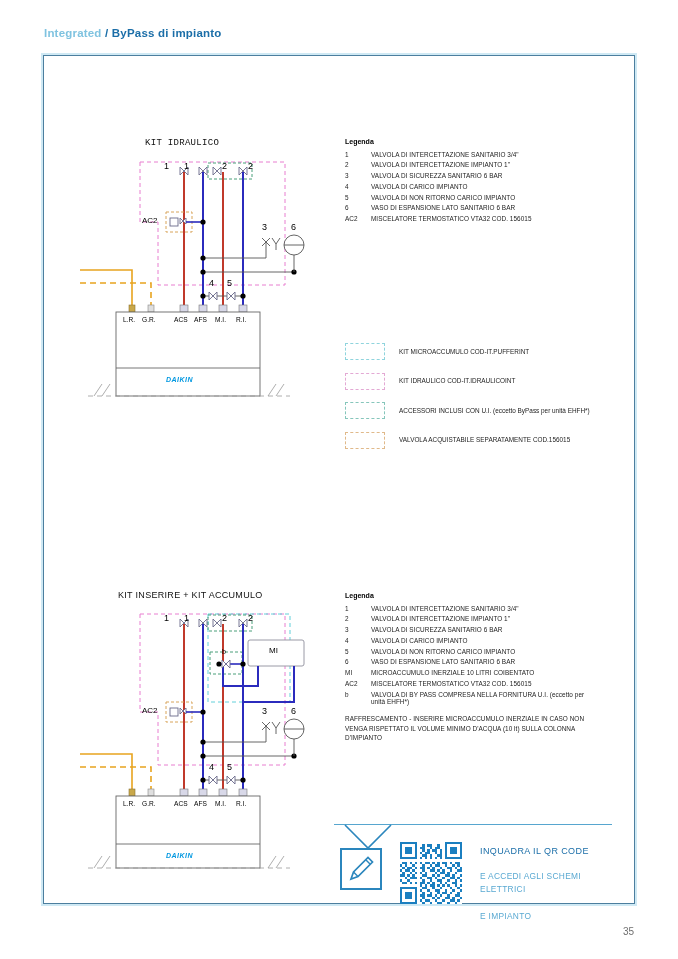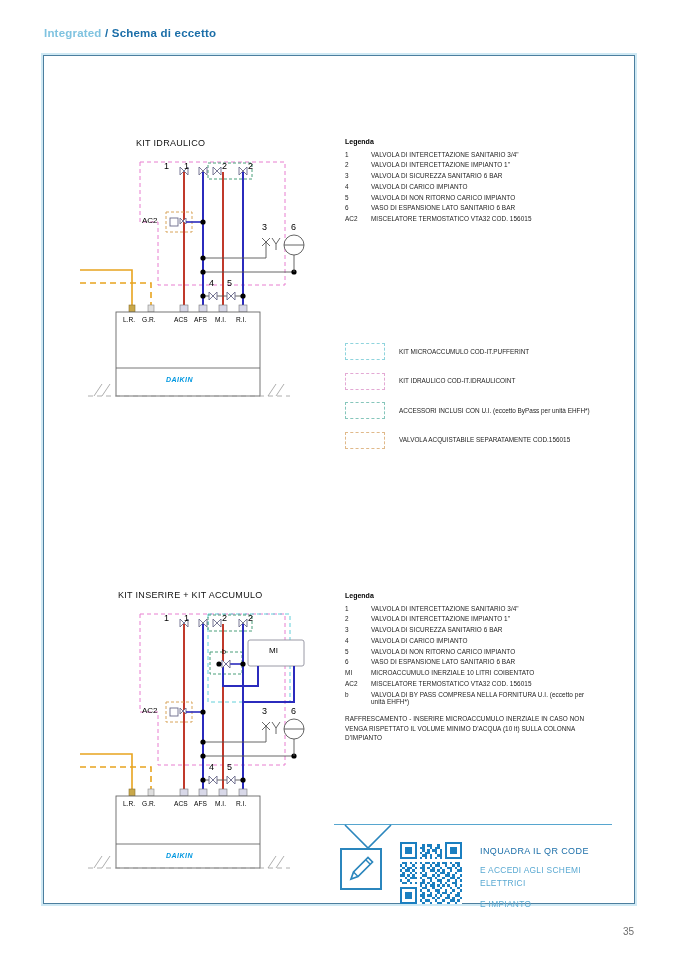--- a/index.html
+++ b/index.html
@@ -69,35 +69,35 @@
   #qr-promo .pencil-box {
     position:absolute; left:6px; top:26px; width:42px; height:42px;
     border:2px solid #2b86bd;
   }
   #qr-promo .qr { position:absolute; left:66px; top:20px; }
   #qr-promo .qr-text { position:absolute; left:146px; top:24px; }
   #qr-promo .qt1 {
     font-size:9px; font-weight:normal; color:#1b6ea8; letter-spacing:.4px;
   }
   #qr-promo .qt2 {
-    font-size:8.4px; color:#5aa9d2; letter-spacing:.3px; line-height:1.55; margin-top:8px;
+    font-size:8.4px; color:#5aa9d2; letter-spacing:.3px; line-height:1.55; margin-top:14px;
   }
 </style>
 </head>
 <body>
 
 <div id="header">
   <span class="soft">Integrated</span>
   <span class="strong">/</span>
-  <span class="strong">Schema di eccetto</span>
+  <span class="strong">ByPass di impianto</span>
 </div>
 
 <div id="page-frame"></div>
 
-<div class="diagram-title" style="left:136px; top:138px;">KIT IDRAULICO</div>
+<div class="diagram-title" style="left:145px; top:138px;font-family:Liberation Mono, monospace;">KIT IDRAULICO</div>
 
 <div class="schem" style="left:80px; top:150px;">
 <svg width="240" height="265" viewBox="0 0 240 265">
 
   <path d="M 60 12 L 205 12 L 205 135 L 78 135 L 78 72 L 60 72 Z" fill="none" stroke="#e87fd0" stroke-width="1" stroke-dasharray="4,3"></path>
 
   <rect x="128" y="13" width="44" height="16" fill="none" stroke="#4b9f7a" stroke-width="1" stroke-dasharray="3,2"></rect>
 
   <line x1="104" y1="22" x2="104" y2="158" stroke="#c0392b" stroke-width="2"></line>
   <line x1="123" y1="22" x2="123" y2="158" stroke="#2b2bbd" stroke-width="2"></line>

